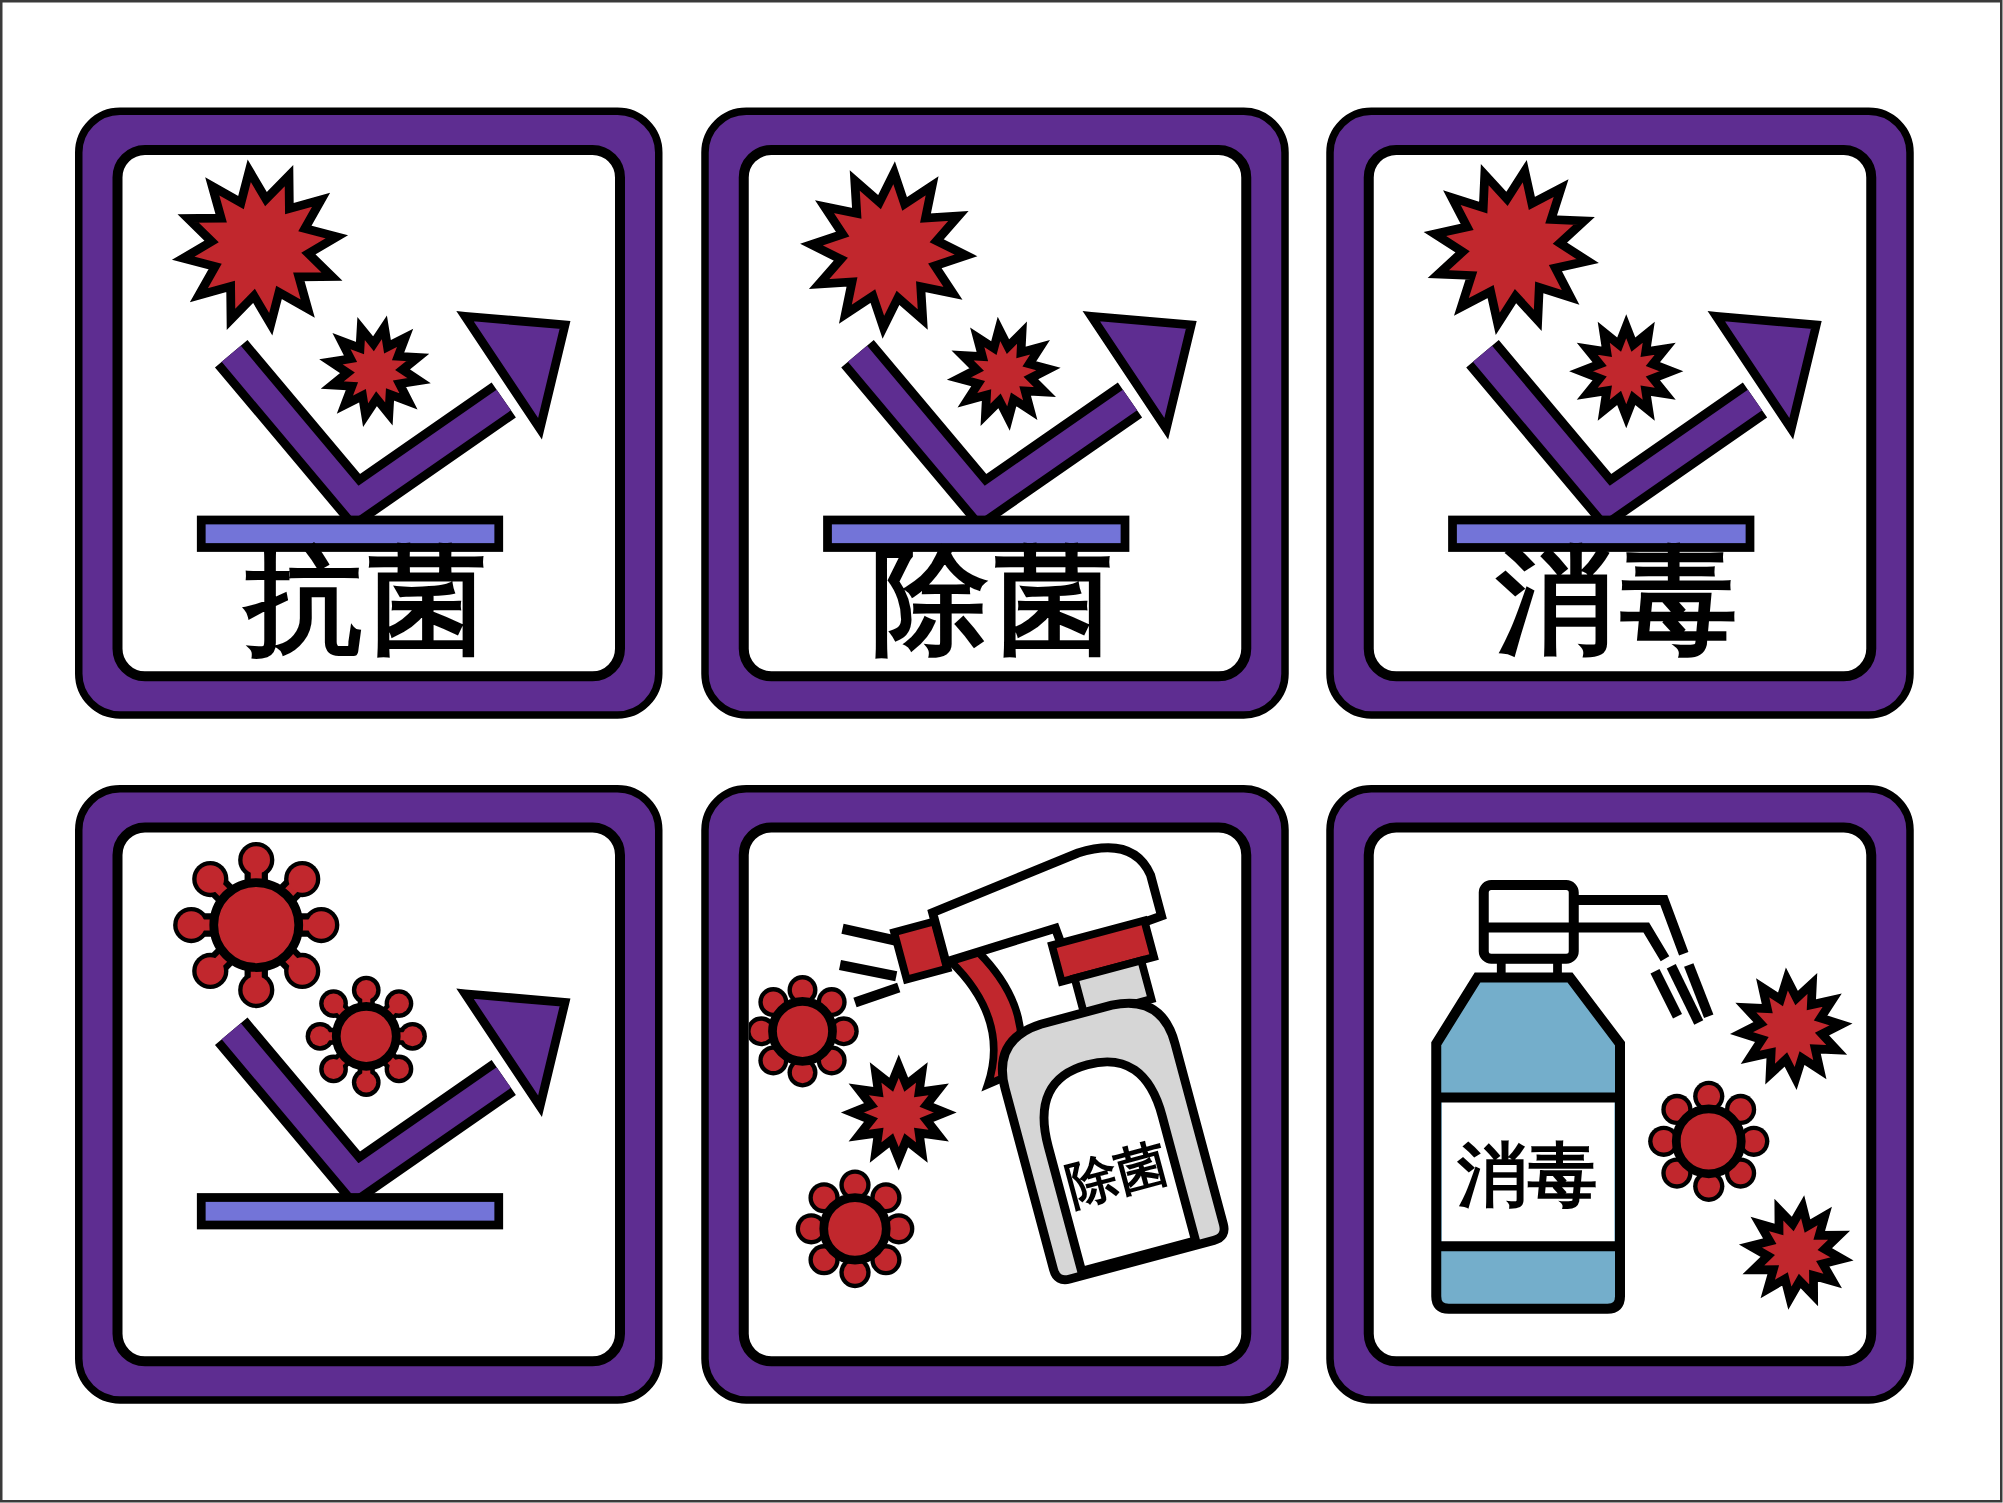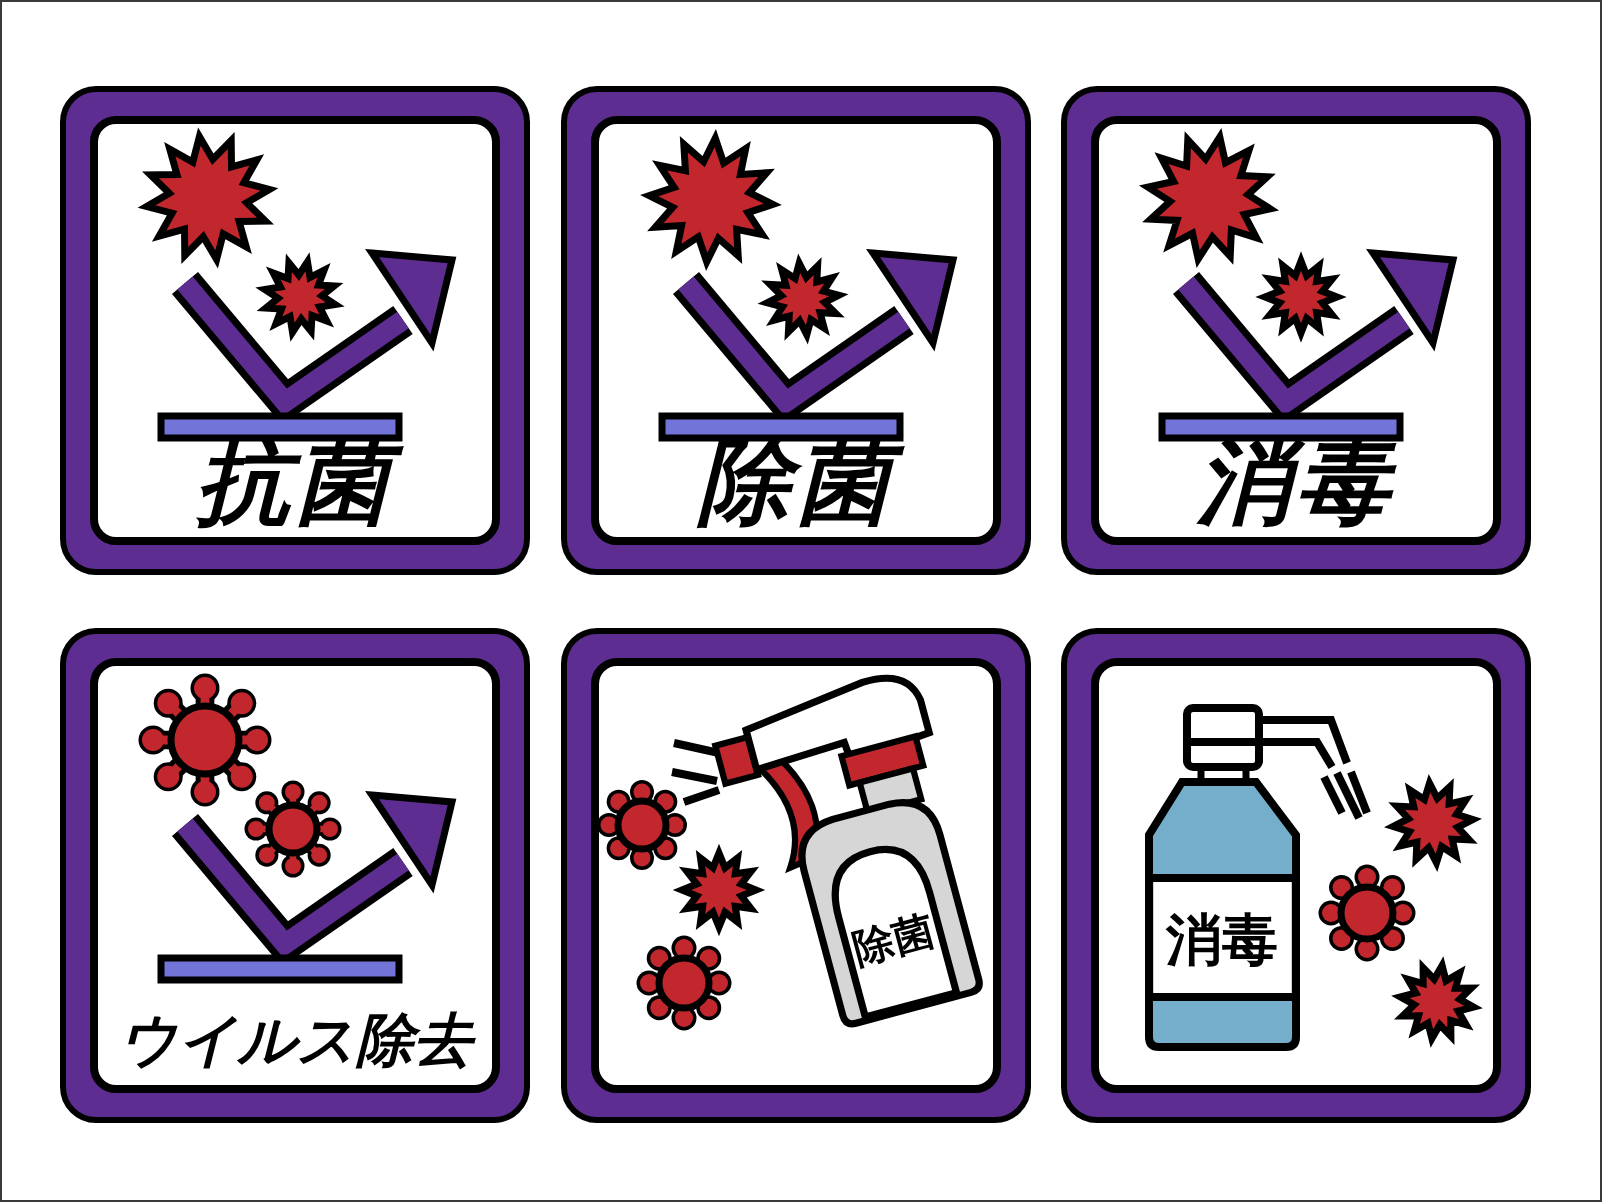--- a/index.html
+++ b/index.html
@@ -9,21 +9,21 @@
   }
   .page-frame{position:absolute;inset:0;border:2px solid #3a3a3a;pointer-events:none;}
   .card{position:absolute;width:470px;background:var(--purple,#5e2d91);
         border:6px solid var(--black,#000);border-radius:36px;box-sizing:border-box;}
   .card.row1{height:489px;}
   .card.row2{height:495px;}
   .card .inner{position:absolute;left:24px;right:24px;top:24px;bottom:24px;
         background:var(--white,#fff);border:8px solid var(--black,#000);border-radius:26px;}
   .card .inner svg{position:absolute;left:0;top:0;width:100%;height:100%;}
   .card-title{position:absolute;left:0;right:0;text-align:center;color:#000;
-        font-weight:bold;line-height:1.0;white-space:nowrap;font-style:italic;}
+        font-weight:bold;line-height:1.0;white-space:nowrap;}
   .title-big{font-size:94px;letter-spacing:5px;bottom:8px;}
   .title-small{font-size:58px;letter-spacing:0px;bottom:16px;}
 
   
   .f-purple{fill:var(--purple,#5e2d91);}
   .f-red{fill:var(--red,#c1272d);}
   .f-peri{fill:var(--periwinkle,#7374d8);}
   .f-blue{fill:var(--bottle_blue,#74aecb);}
   .f-gray{fill:var(--gray,#d6d6d6);}
   .f-white{fill:var(--white,#fff);}
@@ -152,21 +152,20 @@
           <circle cx="168.83704909609776" cy="189.16295090390227" r="8" fill="var(--red)"></circle>
           <circle cx="158" cy="163" r="8" fill="var(--red)"></circle>
           <circle cx="168.83704909609773" cy="136.83704909609776" r="8" fill="var(--red)"></circle>
           <circle cx="195" cy="163" r="24" fill="var(--red)" stroke="var(--black)" stroke-width="7"></circle>
         </g>
       <polyline class="band-outline" points="87,159 187,278 305,196"></polyline>
       <polyline class="band-fill" points="87,159 187,278 305,196"></polyline>
       <polygon points="274,129 354,136 334,219" class="f-purple s-black" stroke-width="7"></polygon>
       <rect x="63" y="292" width="238" height="22" class="f-peri s-black" stroke-width="7"></rect>
     </svg>
-    <div class="card-title title-small">ウイルス除去</div>
   </div>
 </div>
 
 <div class="card row2" style="left:561px;top:628px;">
   <div class="inner">
     <svg viewBox="0 0 394 419">
       <g>
           <line x1="43" y1="159" x2="43" y2="126" stroke="var(--black)" stroke-width="14.45"></line>
           <line x1="43" y1="159" x2="66.33452377915607" y2="135.66547622084394" stroke="var(--black)" stroke-width="14.45"></line>
           <line x1="43" y1="159" x2="76" y2="159" stroke="var(--black)" stroke-width="14.45"></line>

